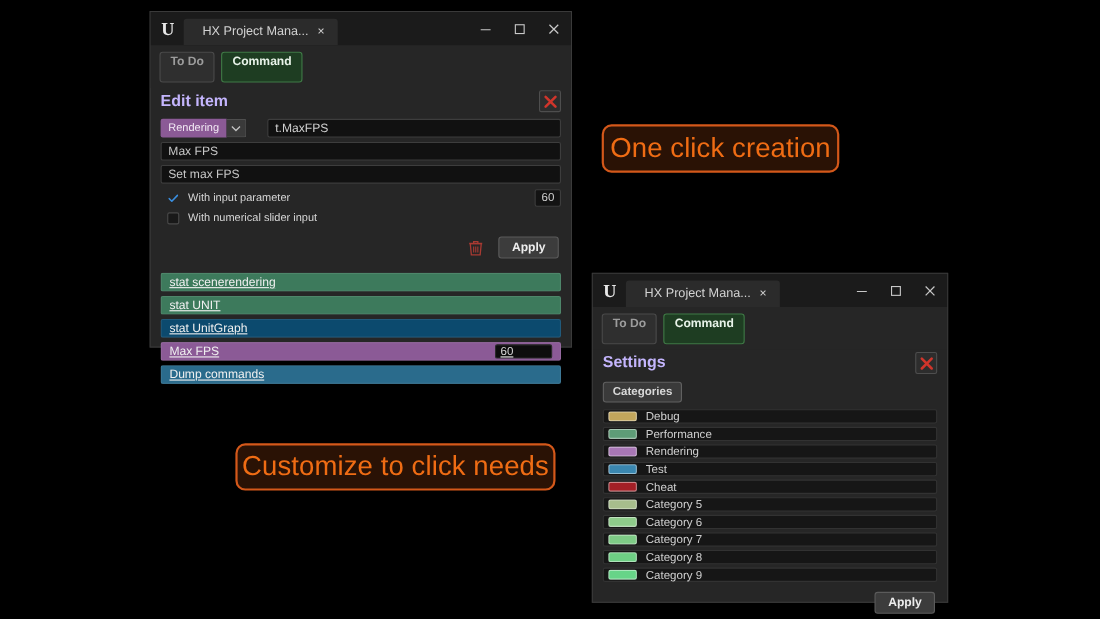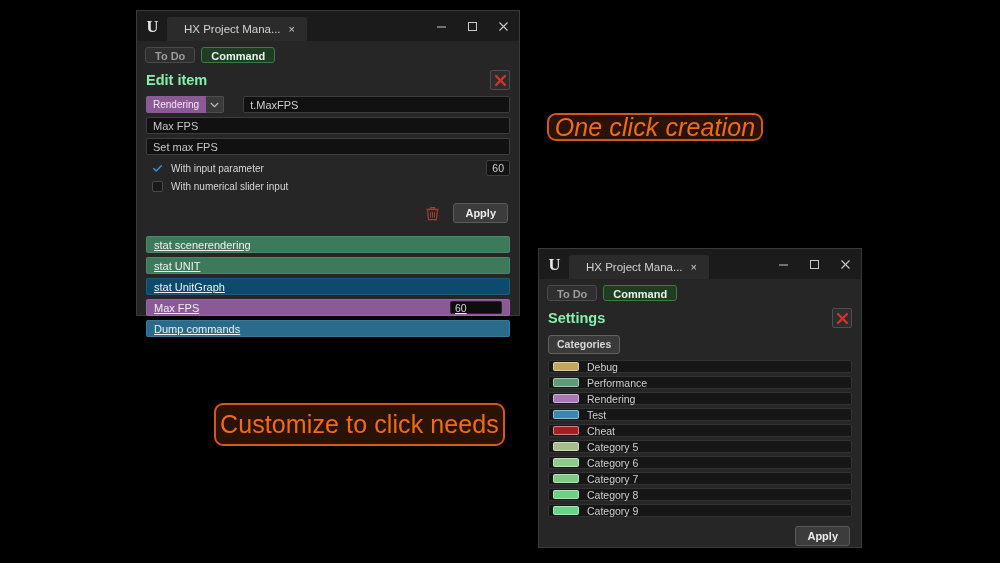--- a/index.html
+++ b/index.html
@@ -76,21 +76,21 @@
   .tabstrip {
     display: flex;
     gap: 6px;
     padding: 6px 8px 5px 8px;
     background: #262626;
     flex: none;
   }
   .pill {
     font-size: 11px;
     font-weight: bold;
-    padding: 3px 9px 0 9px;
+    padding: 3px 9px 12px 9px;
     border-radius: 3px;
     line-height: 1;
     cursor: pointer;
     white-space: nowrap;
   }
   .pill.inactive {
     background: #2f2f2f;
     border: 1px solid #4a4a4a;
     color: #9c9c9c;
   }
@@ -104,21 +104,21 @@
   .sectionhead {
     display: flex;
     align-items: center;
     justify-content: space-between;
     padding: 2px 9px 6px 9px;
     flex: none;
   }
   .sectiontitle {
     font-size: 14.5px;
     font-weight: bold;
-    color: #86efac;
+    color: #c4b5fd;
   }
   .closebox {
     width: 20px; height: 20px;
     background: #2d2d2d;
     border: 1px solid #4e4e4e;
     border-radius: 2px;
     display: flex; align-items: center; justify-content: center;
     cursor: pointer;
   }
 
@@ -541,21 +541,21 @@
           <span class="catname">Category 9</span>
         </div>
       </div>
 
       <div class="w2actions">
         <button class="btn">Apply</button>
       </div>
     </div>
   </div>
 
-  <div class="callout" style="left:547px; top:113px; width:216px; height:28px;font-style:italic;">
+  <div class="callout" style="left:547px; top:113px; width:216px; height:44px;">
     <span>One click creation</span>
   </div>
 
   <div class="callout" style="left:214px; top:403px; width:291px; height:43px;">
     <span>Customize to click needs</span>
   </div>
 
 </div>
 
 </body></html>

